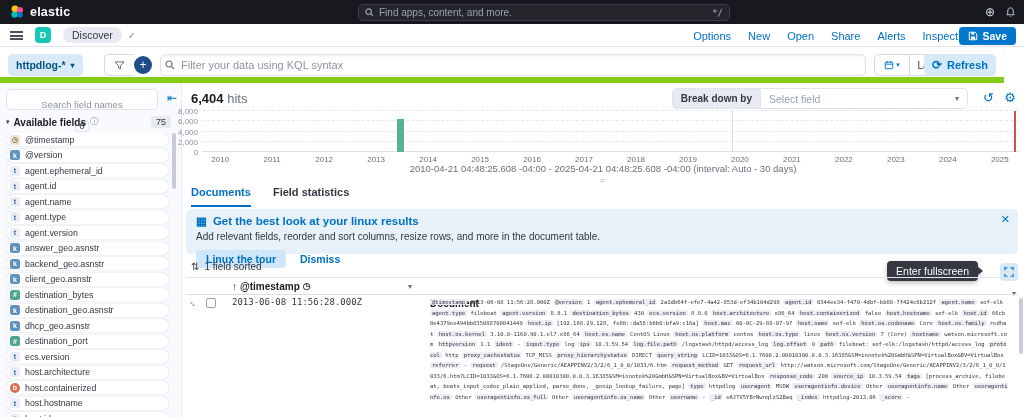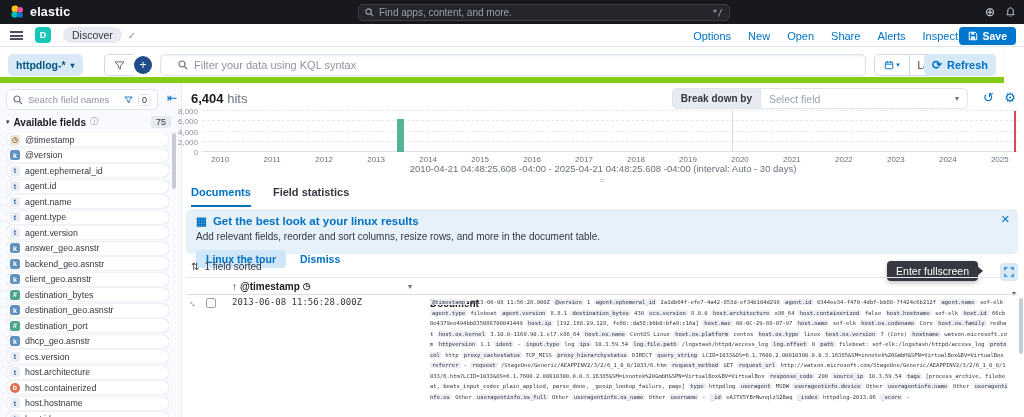--- a/index.html
+++ b/index.html
@@ -23,29 +23,29 @@
   .crumb-check { color:#8b919c; font-size:10px; margin-left:6px; }
   .navlinks { position:absolute; right:66px; top:0; height:23px; display:flex; align-items:center; gap:17px; }
   .navlinks span { color:#0071c2; font-size:11px; cursor:pointer; }
   .savebtn { position:absolute; right:8px; top:2.5px; height:18px; background:#0077cc; color:#fff; border:none; border-radius:4px; font-size:10.5px; font-weight:bold; display:flex; align-items:center; gap:4px; padding:0 9px; font-family:inherit; }
 
   
   .querybar { position:absolute; left:0; top:47px; width:1004px; height:36px; background:#fff; border-bottom:6px solid #84cc16; box-shadow:0 1px 2px rgba(120,130,150,.12); }
   .dataview { position:absolute; left:8px; top:7px; height:22px; background:#d9e9f8; border-radius:5px; display:flex; align-items:center; gap:5px; padding:0 8px; color:#00567d; font-size:10.5px; font-weight:bold; }
   .filterbtn { position:absolute; left:104px; top:7px; width:30px; height:22px; border:1px solid #d3dae6; border-right:none; border-radius:5px 0 0 5px; display:flex; align-items:center; justify-content:center; background:#fff; }
   .addfilter { position:absolute; left:134px; top:9px; width:18px; height:18px; border-radius:50%; background:#204d89; color:#fff; font-size:12px; display:flex; align-items:center; justify-content:center; }
-  .kqlinput { position:absolute; left:160px; top:7px; width:706px; height:22px; border:1px solid #e0e4ec; border-radius:5px; background:#fff; box-shadow:inset 0 1px 2px rgba(110,120,140,.12); display:flex; align-items:center; gap:6px; padding:0 17px; }
+  .kqlinput { position:absolute; left:160px; top:7px; width:706px; height:22px; border:1px solid #e0e4ec; border-radius:5px; background:#fff; box-shadow:inset 0 1px 2px rgba(110,120,140,.12); display:flex; align-items:center; gap:6px; padding:0 4px; }
   .kqlinput .ph { color:#8d939f; font-size:11px; }
   .datebtn { position:absolute; left:874px; top:7px; width:36px; height:22px; border:1px solid #d3dae6; border-radius:5px 0 0 5px; display:flex; align-items:center; justify-content:center; gap:2px; background:#fff; color:#0071c2; }
   .daterange { position:absolute; left:910px; top:7px; width:76px; height:22px; border:1px solid #d3dae6; border-left:none; border-radius:0 5px 5px 0; display:flex; align-items:center; justify-content:center; background:#fff; color:#343741; font-size:10px; }
   .refresh { position:absolute; right:8px; top:7px; width:72px; height:22px; background:#d6e9f9; border-radius:5px; color:#0071c2; font-size:11px; font-weight:bold; display:flex; align-items:center; justify-content:center; gap:5px; }
 
   
   .sidebar { position:absolute; left:0; top:83px; width:182px; bottom:0; background:#f8fafd; border-right:1px solid #e7eaf1; }
-  .fsearch { position:absolute; left:6px; top:6px; width:152px; height:21px; border:1px solid #dfe3ec; border-radius:5px; background:#fff; display:flex; align-items:center; gap:5px; padding:4px 6px; }
+  .fsearch { position:absolute; left:6px; top:6px; width:152px; height:21px; border:1px solid #dfe3ec; border-radius:5px; background:#fff; display:flex; align-items:center; gap:5px; padding:4px 6px;flex-direction:column; }
   .fsearch .ph { color:#8d939f; font-size:9.5px; flex:1; }
   .fsearch .cnt { font-size:9px; color:#343741; border:1px solid #e0e4ec; border-radius:3px; padding:0 3px; }
   .collapse-ic { position:absolute; right:4px; top:8px; color:#0071c2; font-size:12px; }
   .avail { position:absolute; left:6px; top:33px; right:10px; display:flex; align-items:center; gap:4px; }
   .avail .t { font-size:10px; font-weight:bold; color:#1a1c21; }
   .avail .info { color:#8b919c; font-size:8.5px; }
   .avail .badge { margin-left:auto; background:#e7eaf0; border-radius:3px; font-size:9px; padding:1px 5px; color:#343741; }
   .fieldlist { position:absolute; left:6px; top:50px; right:12px; bottom:0; overflow:hidden; }
   .fielditem { height:13px; margin-bottom:2.5px; background:#fff; border-radius:7px; box-shadow:0 0 1px rgba(100,110,130,.5); display:flex; align-items:center; gap:5px; padding:0 4px; }
   .fielditem .nm { font-size:8.8px; color:#343741; white-space:nowrap; overflow:hidden; }
@@ -268,26 +268,26 @@
         </div>
         <div class="fielditem">
           <span class="fi fi-number">#</span>
           <span class="nm">destination_bytes</span>
         </div>
         <div class="fielditem">
           <span class="fi fi-keyword">k</span>
           <span class="nm">destination_geo.asnstr</span>
         </div>
         <div class="fielditem">
+          <span class="fi fi-keyword">k</span>
+          <span class="nm">dhcp_geo.asnstr</span>
+        </div>
+        <div class="fielditem">
           <span class="fi fi-number">#</span>
           <span class="nm">destination_port</span>
-        </div>
-        <div class="fielditem">
-          <span class="fi fi-keyword">k</span>
-          <span class="nm">dhcp_geo.asnstr</span>
         </div>
         <div class="fielditem">
           <span class="fi fi-string">t</span>
           <span class="nm">ecs.version</span>
         </div>
         <div class="fielditem">
           <span class="fi fi-string">t</span>
           <span class="nm">host.architecture</span>
         </div>
         <div class="fielditem">

